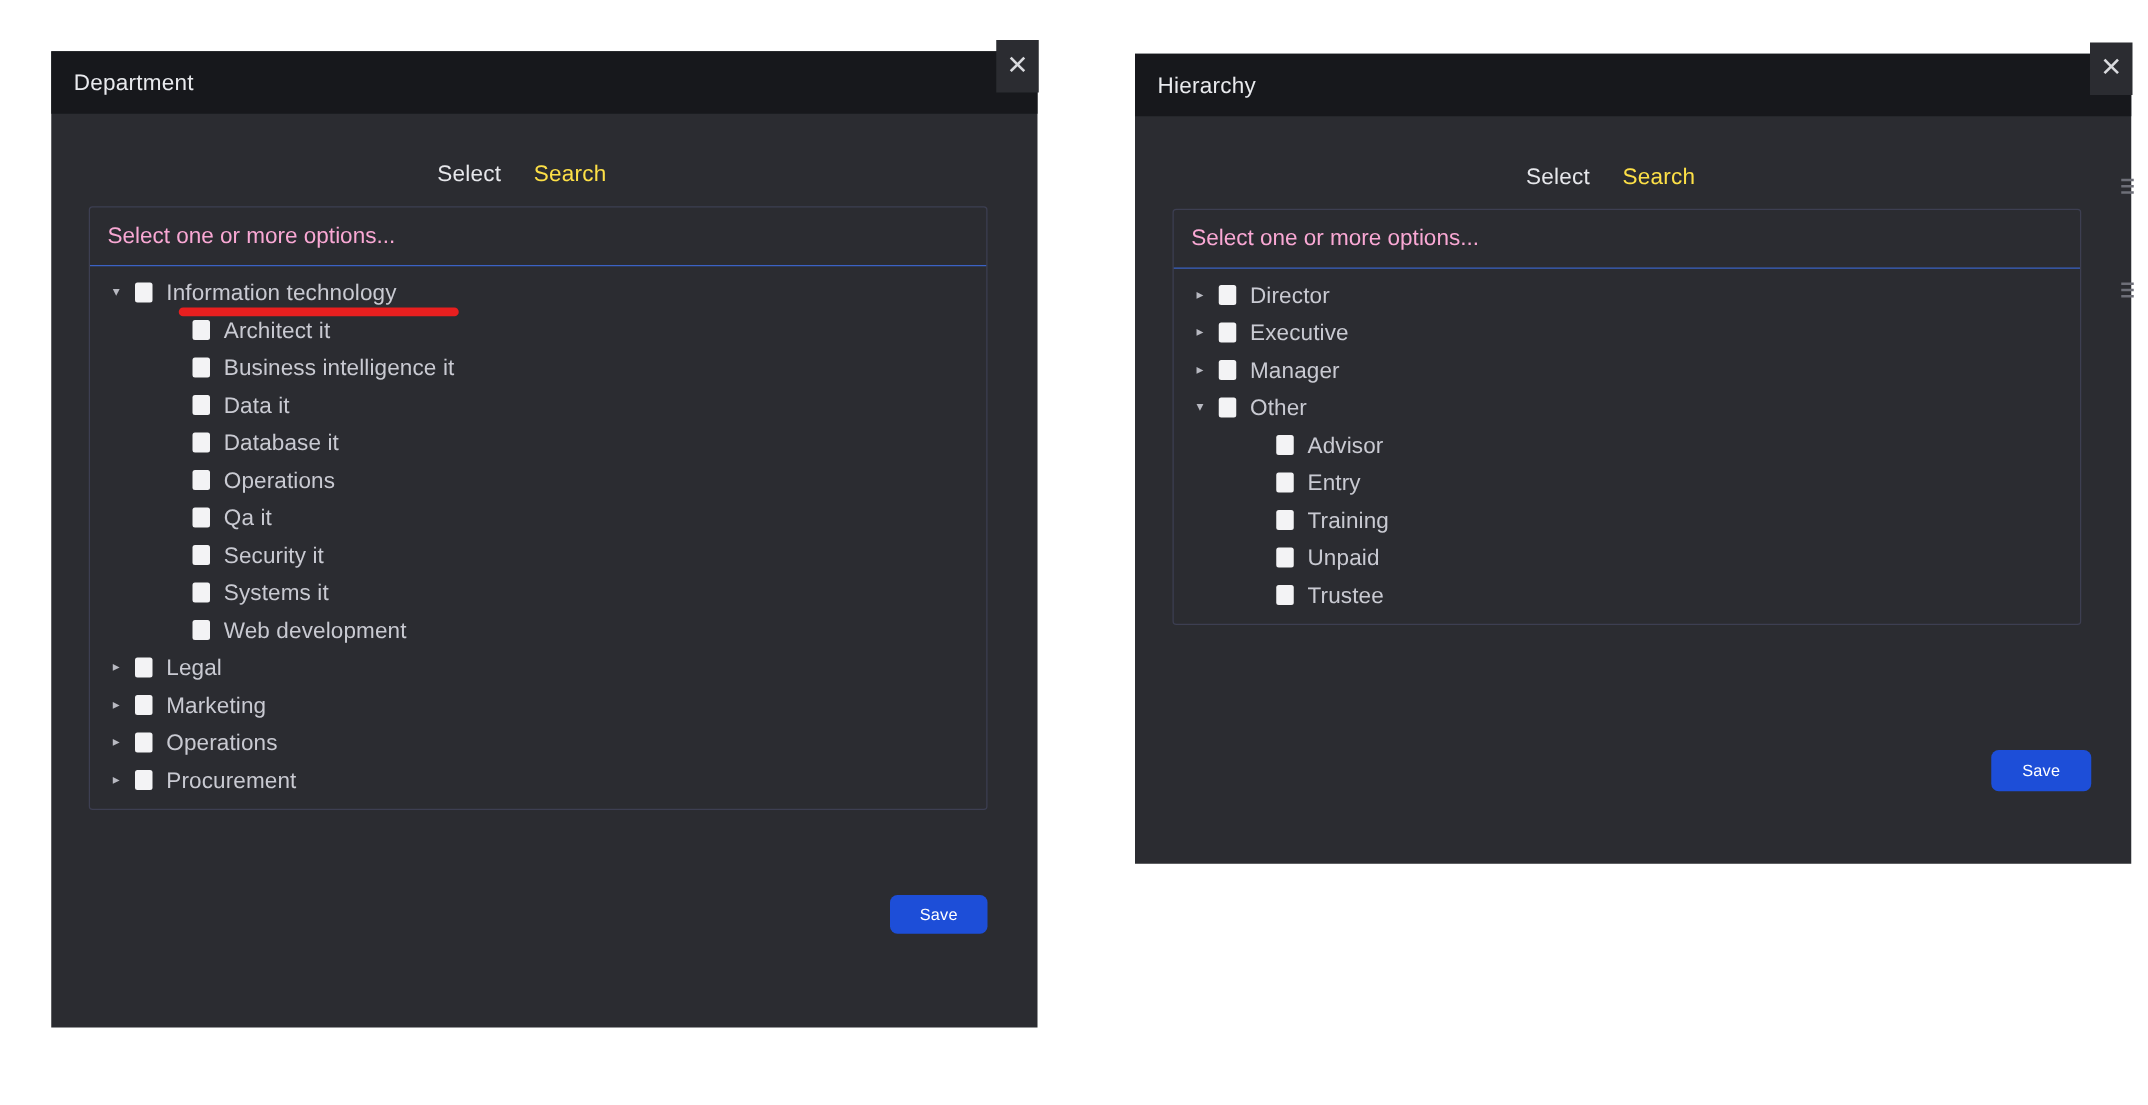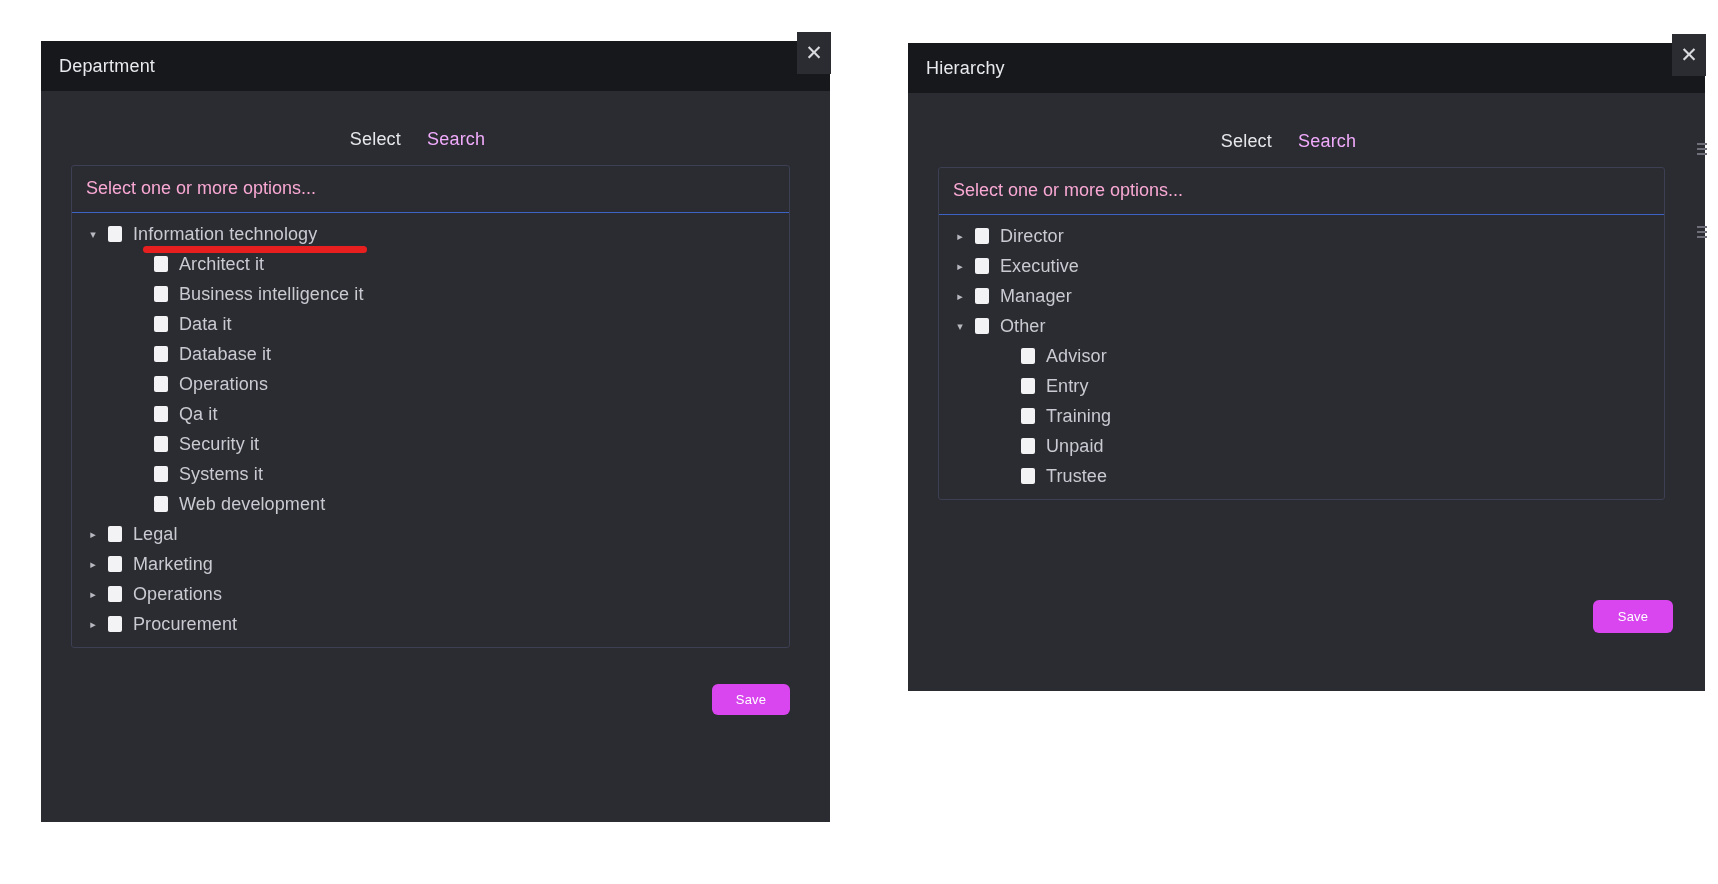--- a/index.html
+++ b/index.html
@@ -74,21 +74,21 @@
     display: flex;
     justify-content: center;
     align-items: center;
     gap: 26px;
     margin-top: 38px;
     margin-bottom: 15px;
     padding-right: 36px;
   }
   .tab {
     font-size: 18px;
-    color: #f0abfc;
+    color: #fde047;
     cursor: pointer;
     white-space: nowrap;
     letter-spacing: 0.2px;
   }
   .tab.active { color: #e6e7eb; }
 
   
   .select-box {
     border: 1px solid #3d3f52;
     border-radius: 3px;
@@ -164,28 +164,29 @@
   
   .panel-footer {
     flex: 0 0 auto;
     display: flex;
     justify-content: flex-end;
     align-items: center;
     padding: 0 22px 0 0;
   }
 
   .save-btn {
-    background: #d946ef;
+    background: #1d4ed8;
     color: #ffffff;
     border: none;
     border-radius: 6px;
     font-size: 13px;
     font-family: "Liberation Sans", sans-serif;
     cursor: pointer;
     letter-spacing: 0.2px;
+    margin-top: 32px;
   }
 
   
   .edge-marks {
     position: absolute;
     right: -2px;
     width: 10px;
     display: flex;
     flex-direction: column;
     gap: 3px;

